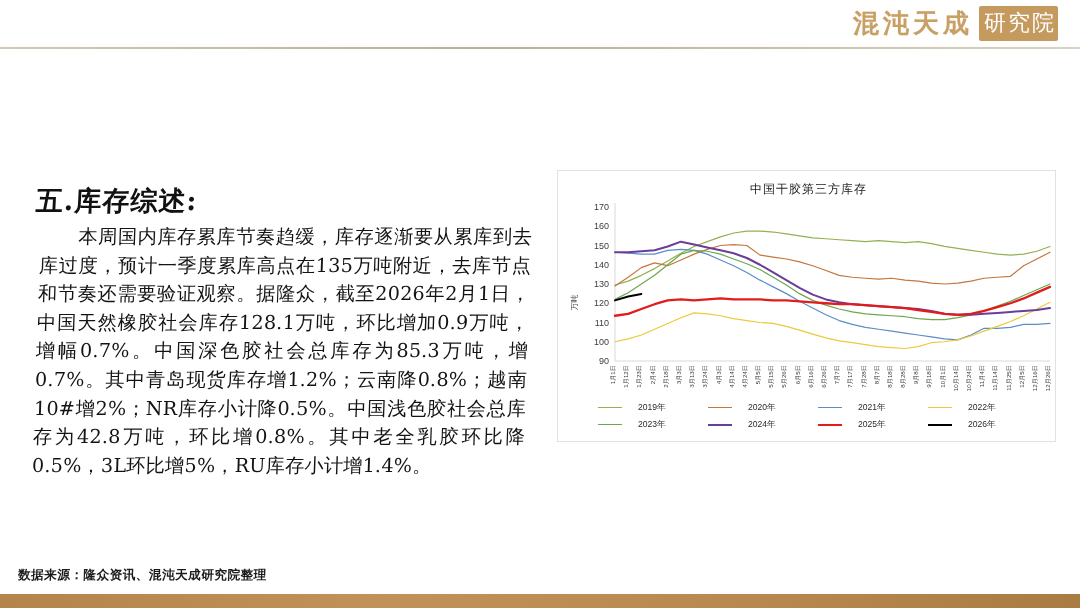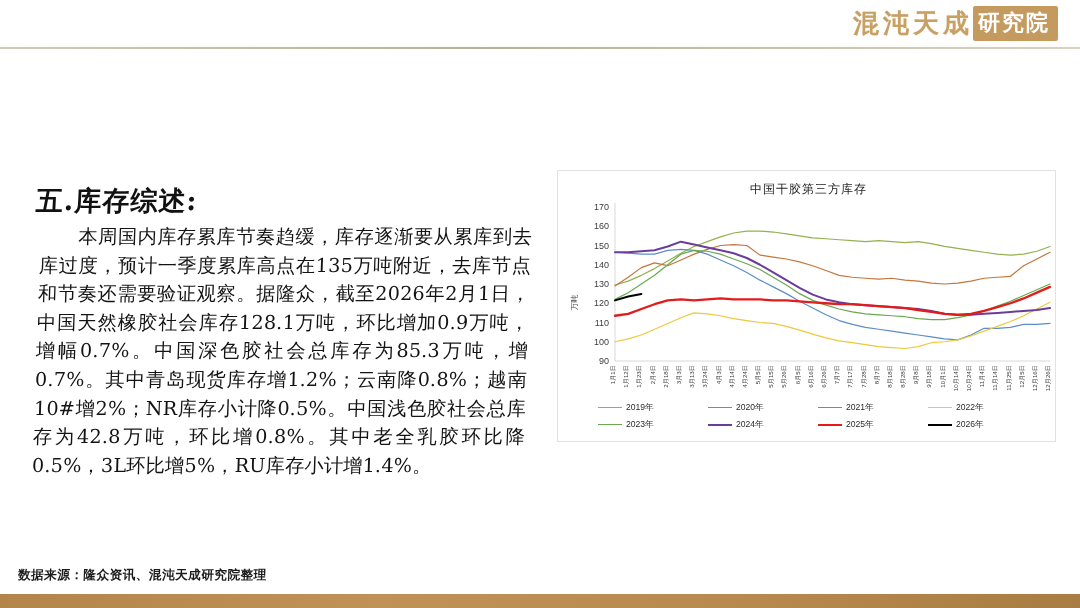--- a/index.html
+++ b/index.html
@@ -8,34 +8,34 @@
     width:1080px;height:608px;
     background:#ffffff;
     font-family:"Liberation Serif","DejaVu Serif",serif;
     overflow:hidden;position:relative;
   }
   .page{position:absolute;inset:0;}
 
   
   .brand-logo{
     position:absolute;top:4px;right:22px;
-    display:flex;align-items:center;
+    display:flex;align-items:center;gap:6px;
     height:38px;
   }
   .brand-logo .seal-text{
     font-family:"DejaVu Serif",serif;
     font-size:26px;letter-spacing:4px;
     color:#c9a063;font-weight:700;
     text-shadow:0 0 1px #b8905040;
   }
   .brand-logo .seal-box{
     background:#c49a5e;color:#ffffff;
     font-family:"DejaVu Serif",serif;
-    font-size:22px;letter-spacing:2px;font-weight:700;
-    padding:2px 8px 3px 5px;border-radius:2px;
+    font-size:22px;letter-spacing:2px;font-weight:400;
+    padding:2px 2px 3px 5px;border-radius:2px;
   }
   .rule-top{
     position:absolute;left:0;right:0;top:47px;
     height:2px;
     background:linear-gradient(90deg,#cfcabb 0%,#b8b09a 45%,#d8d3c6 100%);
   }
   .rule-top-soft{
     position:absolute;left:0;right:0;top:43px;height:4px;
     background:linear-gradient(180deg,#ffffff 0%,#fdfbf4 100%);
   }
@@ -103,21 +103,21 @@
 
   
   .legend{
     position:absolute;left:40px;top:228px;
     width:440px;
     display:grid;
     grid-template-columns:repeat(4,1fr);
     grid-auto-rows:17px;
     align-items:center;
   }
-  .legend-item{display:flex;align-items:center;gap:4px;}
+  .legend-item{display:flex;align-items:center;gap:16px;}
   .legend-swatch{
     display:inline-block;width:24px;height:0;
     border-top-style:solid;
   }
   .legend-label{
     font-family:"Liberation Sans",sans-serif;
     font-size:8.6px;color:#2a2a2a;white-space:nowrap;
   }
 
   

